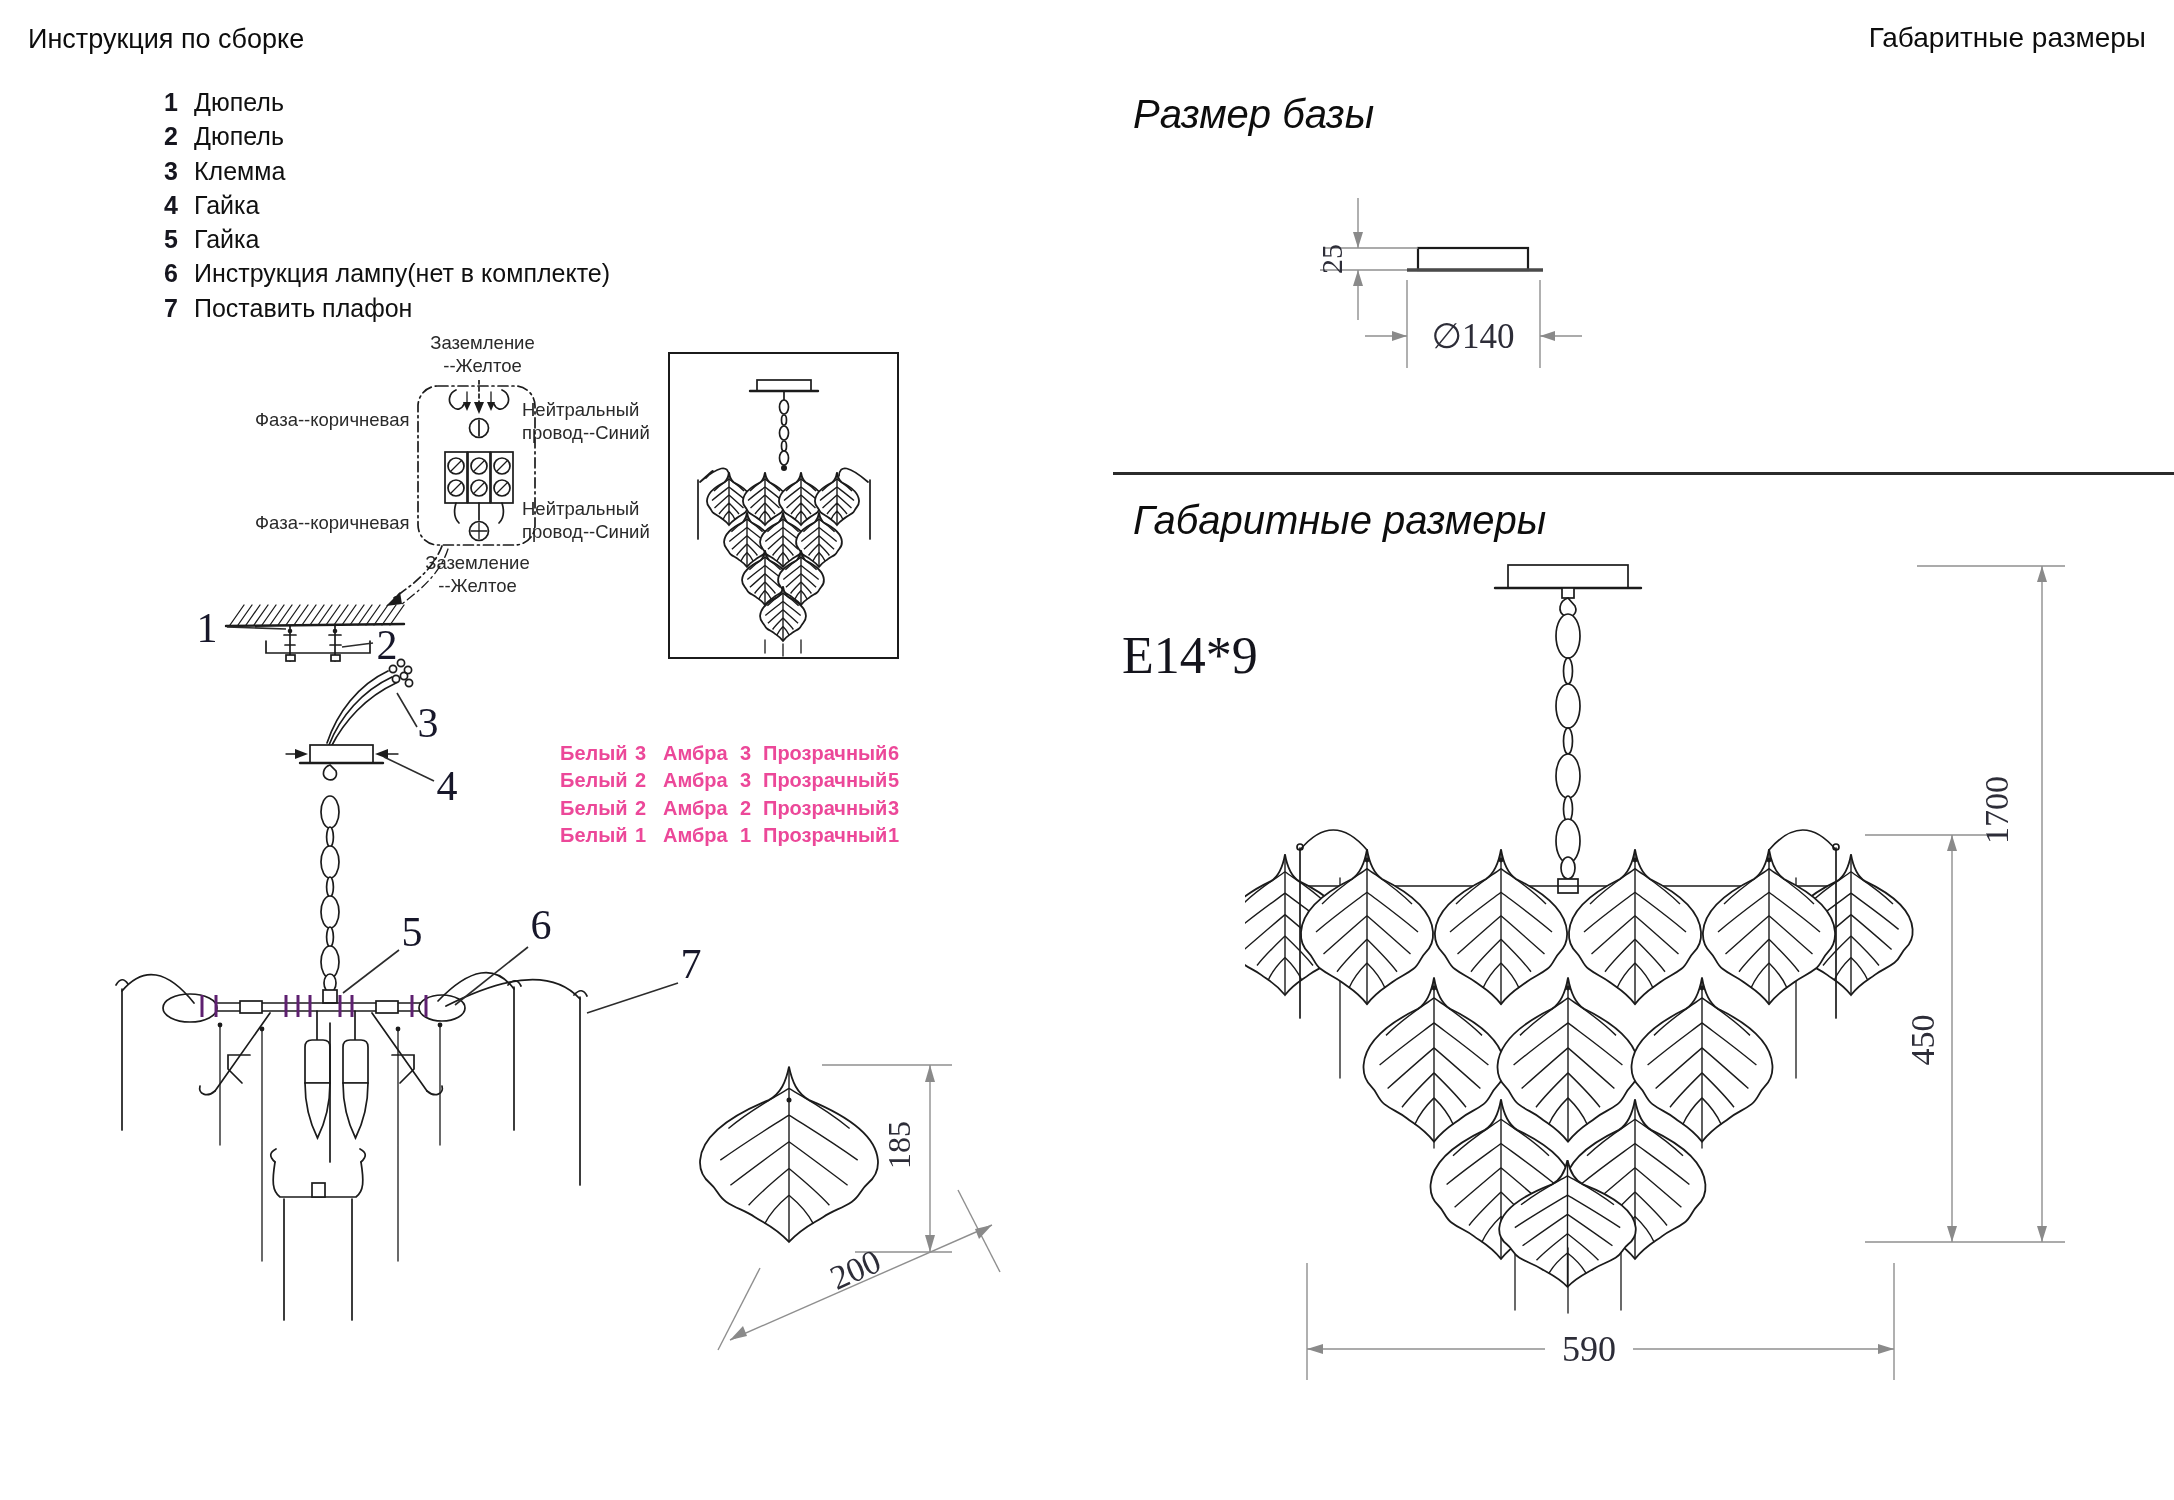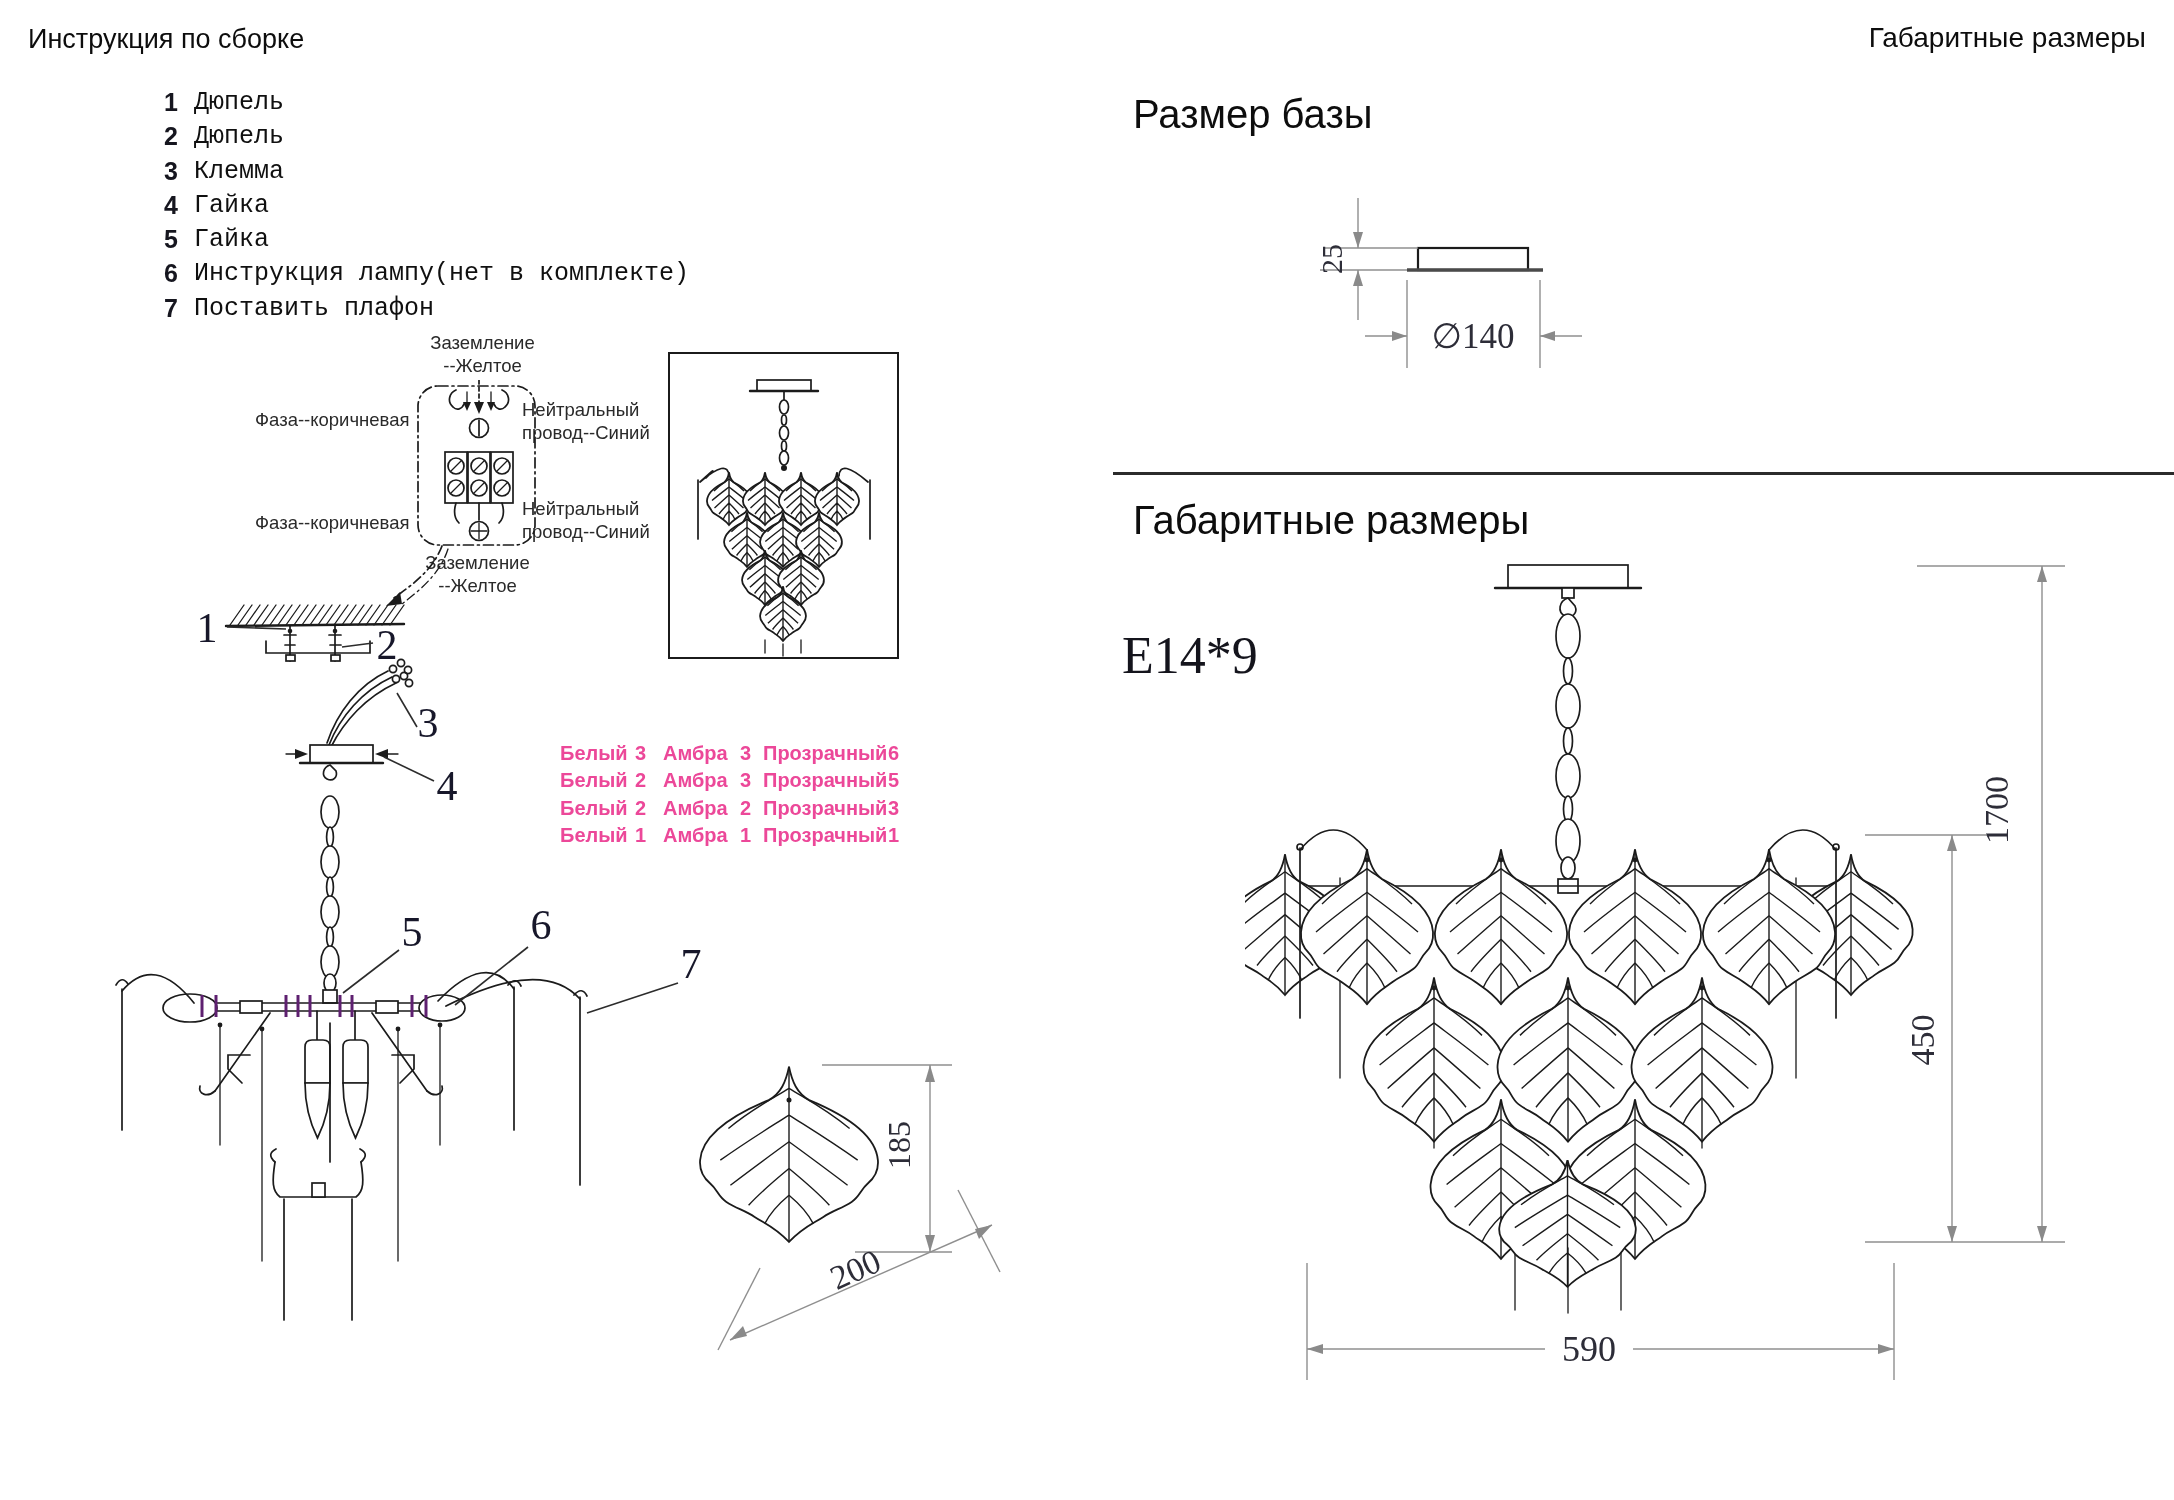--- a/index.html
+++ b/index.html
@@ -1,25 +1,25 @@
 <!DOCTYPE html>
 <html><head>
 <meta charset="utf-8">
 <style>
   html,body{margin:0;padding:0;background:#fff;}
   #canvas{position:relative;width:2174px;height:1500px;background:#fff;overflow:hidden;
           font-family:"Liberation Sans","DejaVu Sans",sans-serif;color:#111;}
   .abs{position:absolute;}
   .serif{font-family:"Liberation Serif","DejaVu Serif","DejaVu Sans",serif;}
   .h-top{font-size:27px;color:#0d0d0d;}
-  .sec-title{font-size:40px;color:#0d0d0d;}
+  .sec-title{font-size:40px;color:#0d0d0d;font-style:italic;}
   .steps{left:150px;top:88px;}
   .step-row{display:flex;height:34.3px;align-items:flex-start;font-size:25px;}
   .step-num{width:28px;text-align:right;font-weight:700;color:#16161f;}
-  .step-label{margin-left:16px;color:#101010;font-family:Liberation Mono, monospace;}
+  .step-label{margin-left:16px;color:#101010;}
   .wlabel{font-size:18.5px;font-weight:400;color:#2a2a2a;line-height:23px;}
   .ctr{text-align:center;}
   .rgt{text-align:left;}
   .shade-table{left:560px;top:740px;display:grid;
      grid-template-columns:75px 28px 77px 23px 125px 22px;
      font-size:20px;font-weight:700;color:#ec4899;line-height:27.4px;}
   .divider{left:1113px;top:472px;width:1061px;height:3px;background:#2b2b2b;}
   .e14{font-size:52px;color:#14141c;}
   .footer-text{font-size:30px;color:#0d0d0d;}
   

